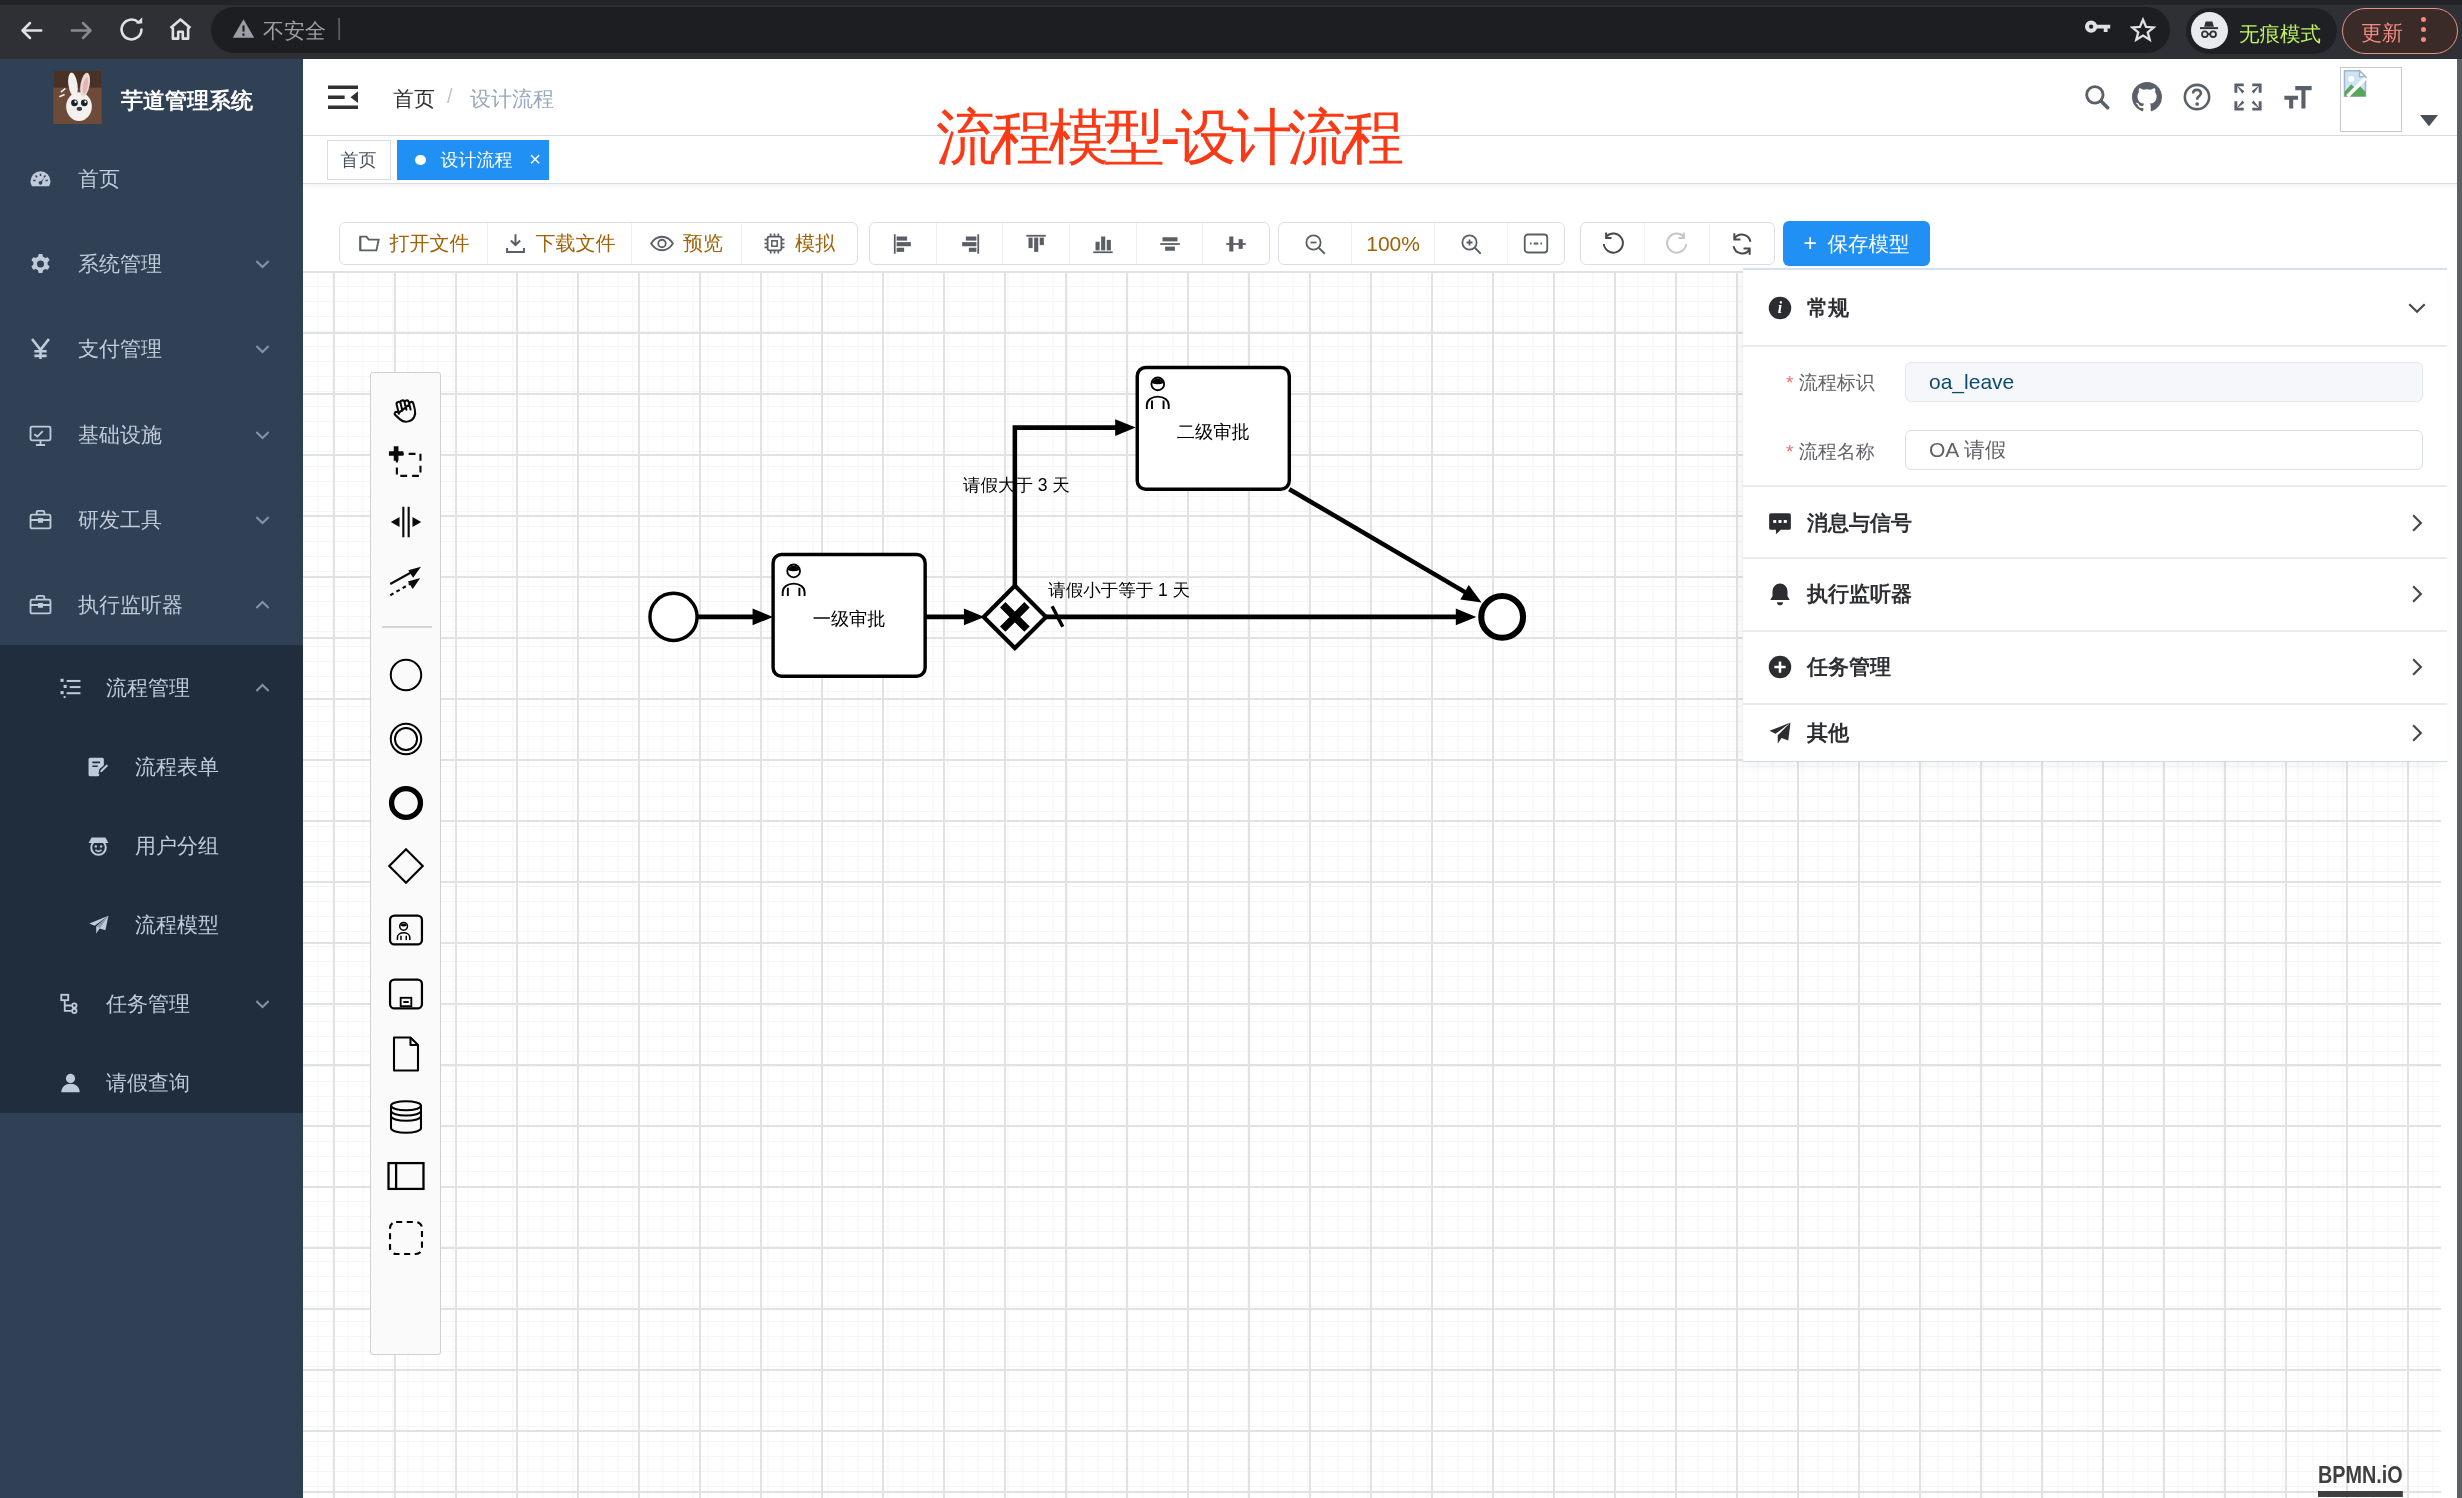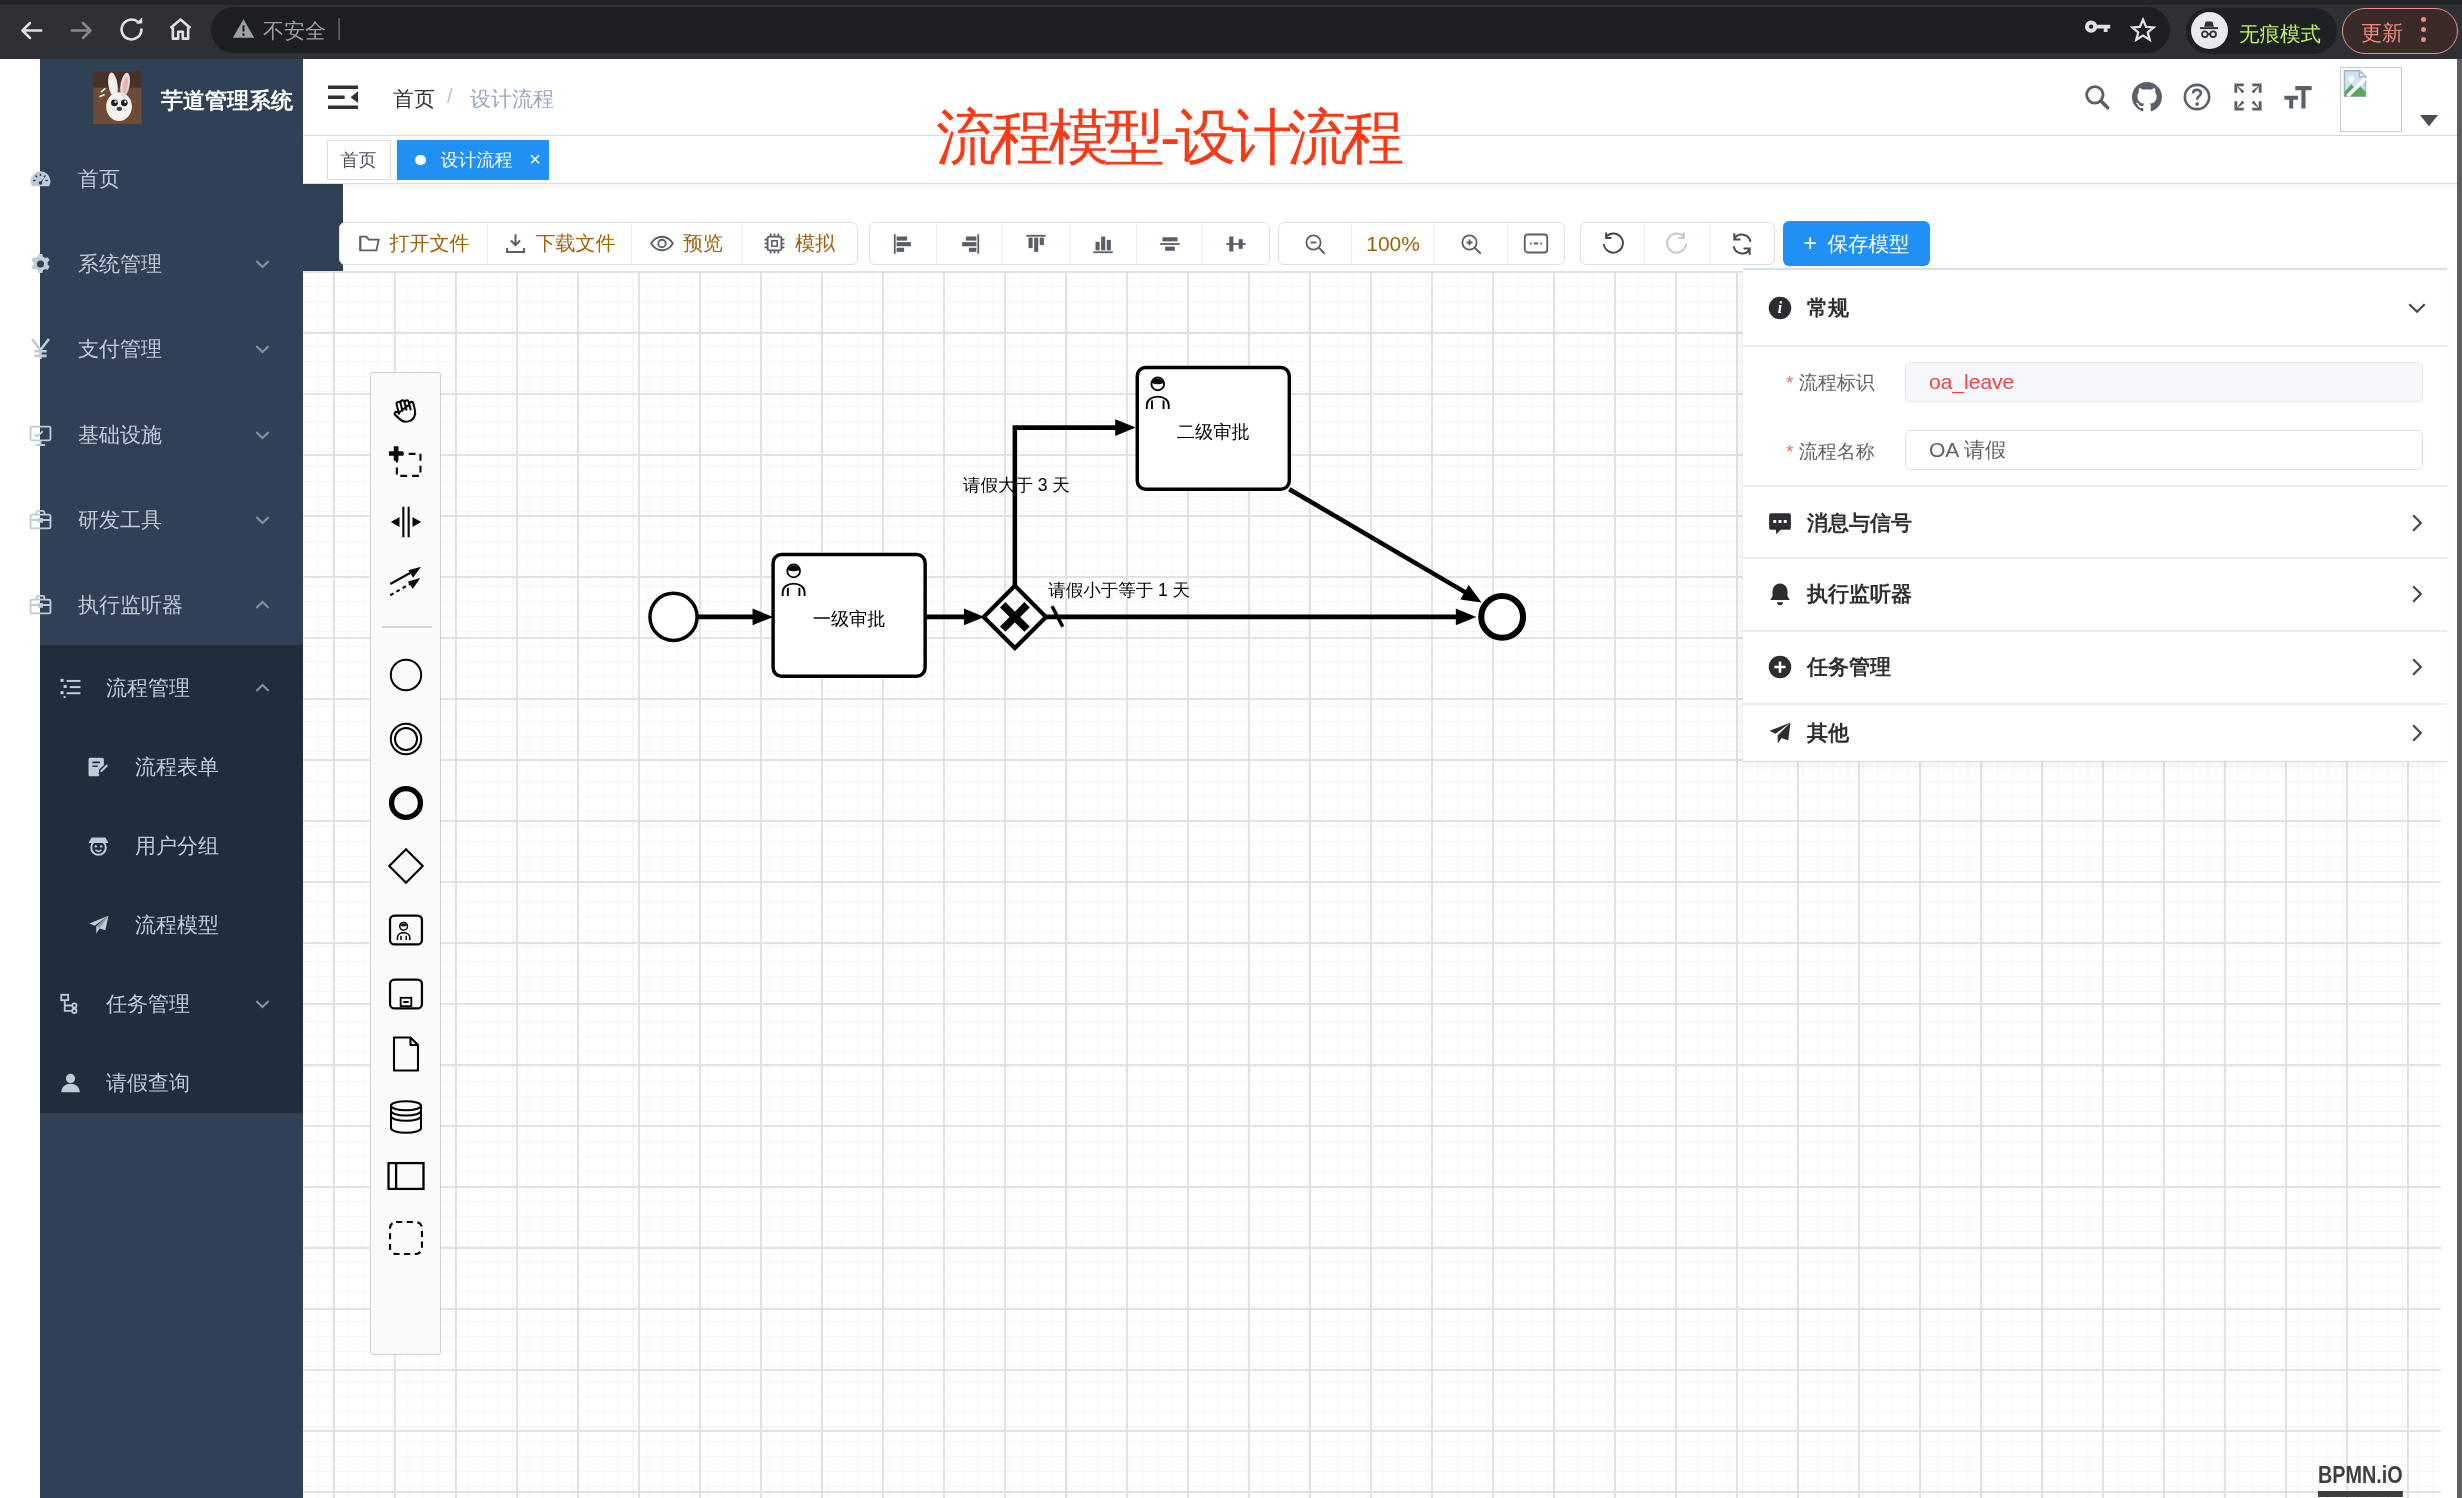--- a/index.html
+++ b/index.html
@@ -7,21 +7,21 @@
   html,body { width:2462px; height:1498px; overflow:hidden; }
   body { font-family:"Liberation Sans", sans-serif; position:relative; background:#fff; }
   .abs { position:absolute; }
   
   #chrome { position:absolute; left:0; top:0; width:2462px; height:59px; background:#2e3035; }
   #chrome .topedge { position:absolute; left:0; top:0; width:100%; height:4.6px; background:#232427; }
   #urlpill { position:absolute; left:211px; top:6.8px; width:1959px; height:46px; border-radius:23px; background:#1d1e21; }
   .cicon { position:absolute; top:0; }
   .ctext { position:absolute; font-size:21px; color:#9aa0a6; white-space:nowrap; }
   
-  #sidebar { position:absolute; left:0; top:59px; width:303px; height:1440px; background:#304156;margin-left:40px; }
+  #sidebar { position:absolute; left:0; top:59px; width:303px; height:1440px; background:#304156; }
   #subblock { position:absolute; left:0; top:586px; width:303px; height:468px; background:#1f2d3d; }
   .mi { position:absolute; left:0; width:303px; height:85px; }
   .mi .txt { position:absolute; left:78px; top:50%; transform:translateY(-50%); font-size:21px; color:#bfcbd9; white-space:nowrap; }
   .mi .ic { position:absolute; left:29px; top:50%; transform:translateY(-50%); width:23px; height:23px; }
   .mi .chev { position:absolute; left:251px; top:50%; transform:translateY(-50%); width:23px; height:23px; }
   
   #header { position:absolute; left:303px; top:59px; width:2160px; height:77px; background:#fff; border-bottom:1.5px solid #dadde2; }
   .hic { position:absolute; top:23px; width:30px; height:30px; }
   
   #tabbar { position:absolute; left:303px; top:136px; width:2160px; height:48px; background:#fff; border-bottom:1.5px solid #d8dce5; box-shadow:0 1.5px 4.6px rgba(0,0,0,.06); }
@@ -558,21 +558,21 @@
         <circle cx="16" cy="16" r="15" fill="#2b2d30"></circle>
         <text x="16" y="23" font-size="21" font-style="italic" font-weight="700" font-family="Liberation Serif, serif" fill="#fff" text-anchor="middle">i</text>
       </svg>
     <div class="ptitle">常规</div>
     <svg class="pchev" viewBox="0 0 26 26">
         <path d="M3 8l10 10L23 8" stroke="#45484d" stroke-width="2.8" fill="none"></path>
       </svg>
   </div>
   <div class="pdiv" style="top:75px"></div>
   <div class="flabel" style="left:43px;top:100px"><span class="star">*</span> 流程标识</div>
-  <div class="finput" style="top:92px;background:#f5f7fa;border:1.5px solid #e3e8f0;color:#ef4444">oa_leave</div>
+  <div class="finput" style="top:92px;background:#f5f7fa;border:1.5px solid #e3e8f0;color:#0c4a6e">oa_leave</div>
   <div class="flabel" style="left:43px;top:169px"><span class="star">*</span> 流程名称</div>
   <div class="finput" style="top:160px;background:#fff;border:1.5px solid #d9dee8;color:#5f6266">OA 请假</div>
   <div class="pdiv" style="top:215px"></div>
   <div class="prow" style="top:217px;height:71px">
     <svg class="pic" viewBox="0 0 32 32">
         <path d="M4 3h24a2.5 2.5 0 0 1 2.5 2.5v17A2.5 2.5 0 0 1 28 25H17l-6 6-.5-6H4a2.5 2.5 0 0 1-2.5-2.5v-17A2.5 2.5 0 0 1 4 3z" fill="#2b2d30"></path>
         <g fill="#fff">
           <rect x="7" y="12" width="4" height="4"></rect>
           <rect x="14" y="12" width="4" height="4"></rect>
           <rect x="21" y="12" width="4" height="4"></rect>

